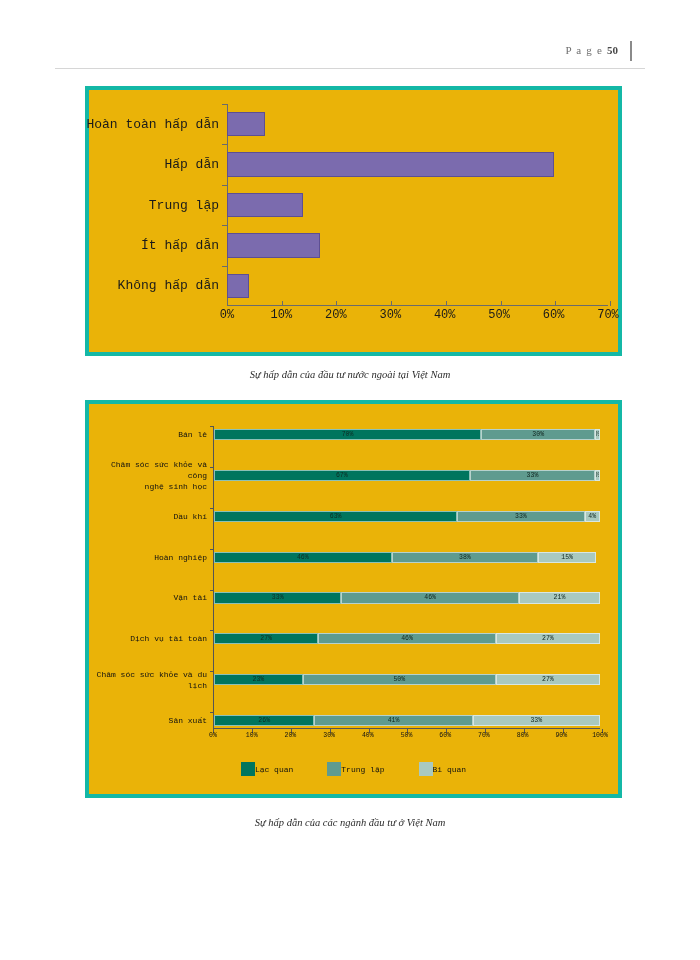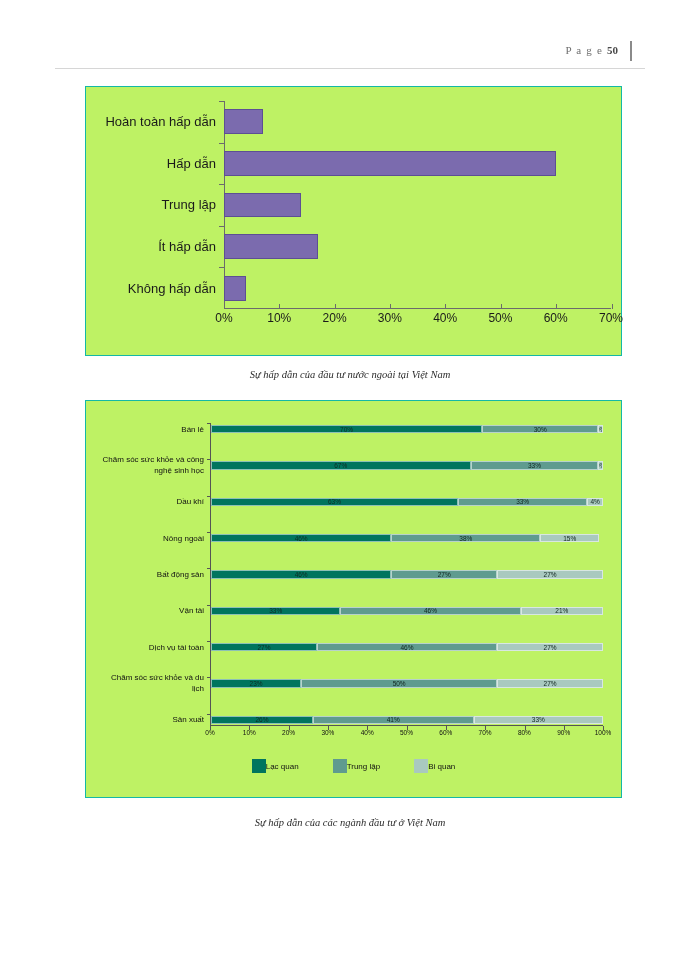--- a/index.html
+++ b/index.html
@@ -57,23 +57,24 @@
     left: 55px;
     right: 55px;
     top: 28px;
     height: 1px;
     background: #d6d6d6;
   }
 
   
   .chart-frame {
     position: absolute;
-    background: #bef264;
-    border: 1px solid #14b8a6;
+    background: #eab308;
+    border: 4px solid #14b8a6;
     box-sizing: border-box;
+    font-family: Liberation Mono, monospace;
   }
   .caption {
     position: absolute;
     width: 700px;
     left: 0;
     text-align: center;
     font-style: italic;
     font-size: 10.5px;
     color: #2b2b2b;
     font-family: "Liberation Serif", serif;
@@ -418,45 +419,30 @@
                 <div class="c2-seg s1" style="background: rgb(95, 155, 143); width: 33%;">
                   <span>33%</span>
                 </div>
                 <div class="c2-seg s2" style="background: rgb(169, 201, 191); width: 4%;">
                   <span>4%</span>
                 </div>
               </div>
             </div>
             <div class="c2-row">
               <div class="c2-tick"></div>
-              <div class="c2-rowlabel">Nông ngoài</div>
+              <div class="c2-rowlabel">Hoàn nghiệp</div>
               <div class="c2-barwrap">
                 <div class="c2-seg s0" style="background: rgb(0, 117, 94); width: 46%;">
                   <span>46%</span>
                 </div>
                 <div class="c2-seg s1" style="background: rgb(95, 155, 143); width: 38%;">
                   <span>38%</span>
                 </div>
                 <div class="c2-seg s2" style="background: rgb(169, 201, 191); width: 15%;">
                   <span>15%</span>
-                </div>
-              </div>
-            </div>
-            <div class="c2-row">
-              <div class="c2-tick"></div>
-              <div class="c2-rowlabel">Bất động sản</div>
-              <div class="c2-barwrap">
-                <div class="c2-seg s0" style="background: rgb(0, 117, 94); width: 46%;">
-                  <span>46%</span>
-                </div>
-                <div class="c2-seg s1" style="background: rgb(95, 155, 143); width: 27%;">
-                  <span>27%</span>
-                </div>
-                <div class="c2-seg s2" style="background: rgb(169, 201, 191); width: 27%;">
-                  <span>27%</span>
                 </div>
               </div>
             </div>
             <div class="c2-row">
               <div class="c2-tick"></div>
               <div class="c2-rowlabel">Vận tải</div>
               <div class="c2-barwrap">
                 <div class="c2-seg s0" style="background: rgb(0, 117, 94); width: 33%;">
                   <span>33%</span>
                 </div>

